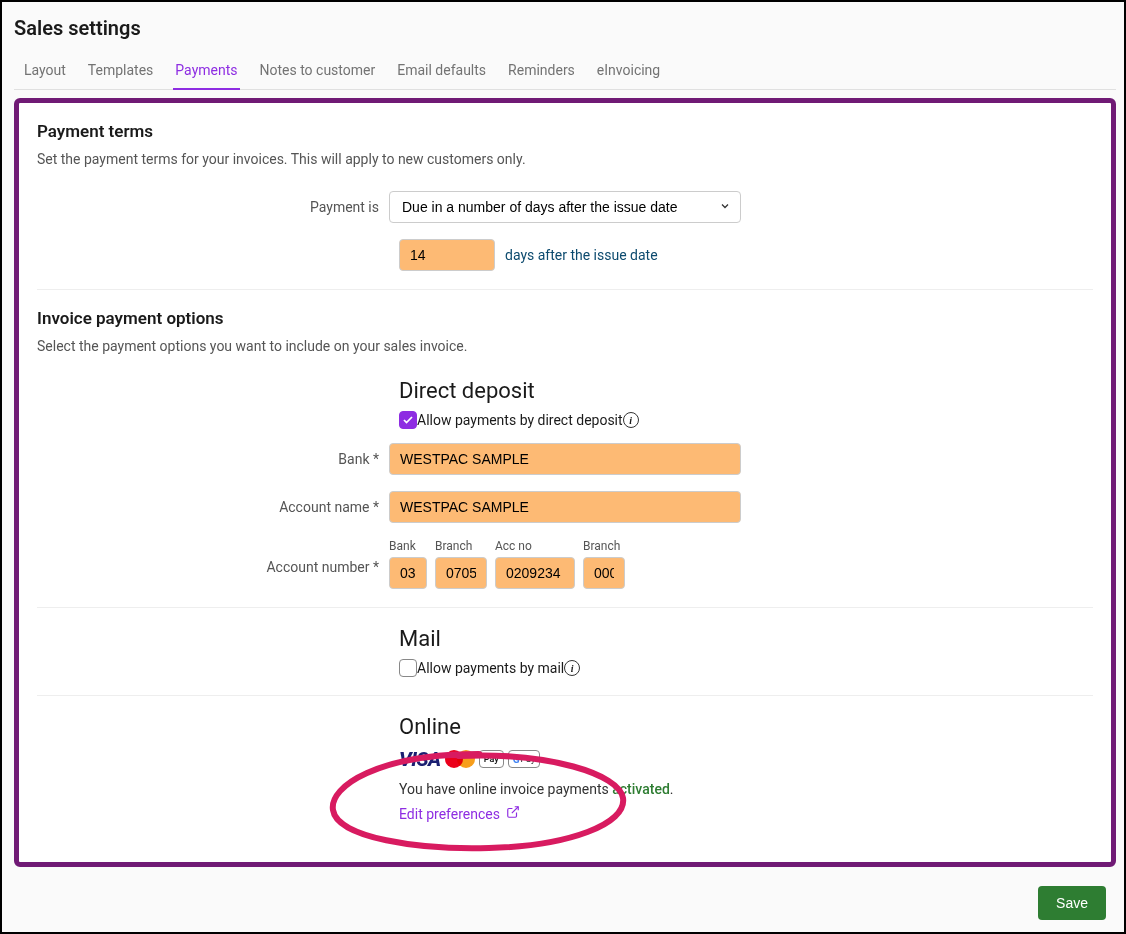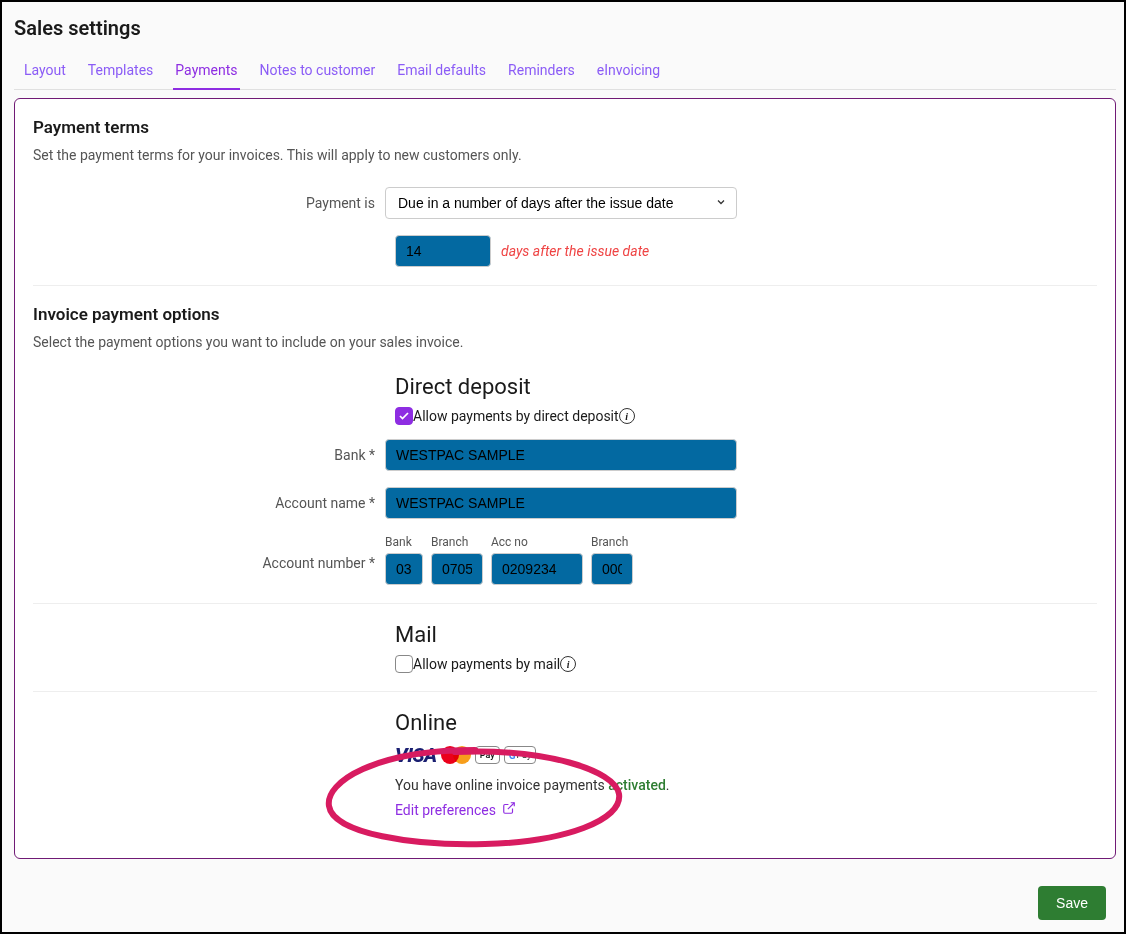--- a/index.html
+++ b/index.html
@@ -25,32 +25,32 @@
   }
   .tabs {
     display: flex;
     gap: 18px;
     border-bottom: 1px solid #e0e0e0;
     margin-bottom: 8px;
     padding-left: 8px;
   }
   .tab {
     padding: 8px 2px 10px;
-    color: #8b5cf6;
+    color: #737373;
     cursor: pointer;
     font-size: 14px;
   }
   .tab.active {
     color: #8e2de2;
     border-bottom: 2px solid #8e2de2;
     margin-bottom: -1px;
   }
   .card {
     background: #fff;
-    border: 1px solid #701a75;
+    border: 5px solid #701a75;
     border-radius: 6px;
     padding: 18px 18px 40px;
     position: relative;
   }
   .section-title {
     font-size: 17px;
     font-weight: 600;
     margin-bottom: 10px;
   }
   .section-desc {
@@ -70,21 +70,21 @@
     padding-right: 10px;
     font-size: 14px;
   }
   .req::after { content: " *"; color: #555; }
   .text-input, .num-input {
     height: 32px;
     border: 1px solid #ccc;
     border-radius: 4px;
     padding: 0 10px;
     font-size: 14px;
-    background: #0369a1;
+    background: #fdba74;
   }
   .text-input { width: 352px; }
   .select-wrap {
     position: relative;
     width: 352px;
   }
   .select {
     width: 100%;
     height: 32px;
     border: 1px solid #ccc;
@@ -102,21 +102,21 @@
     transform: translateY(-50%);
     pointer-events: none;
   }
   .days-row {
     display: flex;
     align-items: center;
     gap: 10px;
     margin-left: 362px;
   }
   .num-input.small { width: 96px; }
-  .suffix-label { color: #ef4444; font-style: italic; }
+  .suffix-label { color: #0c4a6e; }
   .divider {
     border: none;
     border-top: 1px solid #eee;
     margin: 18px 0;
   }
   .sub-col {
     margin-left: 362px;
   }
   .sub-title {
     font-size: 22px;
@@ -156,21 +156,21 @@
     font-weight: bold;
     font-style: italic;
     font-family: Georgia, serif;
     cursor: pointer;
   }
   .acct-group { display: flex; gap: 8px; }
   .acct-field { display: flex; flex-direction: column; gap: 4px; }
   .acct-label { font-size: 12px; color: #555; }
   .acct-input-bank { width: 38px; }
   .acct-input-branch { width: 52px; }
-  .acct-input-accno { width: 92px; }
+  .acct-input-accno { width: 80px; }
   .acct-input-suffix { width: 42px; }
   .pay-logos { display: flex; gap: 4px; align-items: center; margin: 6px 0 10px; }
   .visa-logo { font-weight: 800; font-style: italic; color: #1a1f71; font-size: 20px; letter-spacing: -0.5px; }
   .mc-logo { position: relative; width: 30px; height: 20px; }
   .mc-red { position:absolute; left:0; top:1px; width:18px; height:18px; background:#eb001b; border-radius:50%; }
   .mc-yellow { position:absolute; right:0; top:1px; width:18px; height:18px; background:#f79e1b; border-radius:50%; mix-blend-mode: multiply; }
   .pay-pill {
     border: 1px solid #888;
     border-radius: 4px;
     font-size: 9px;

